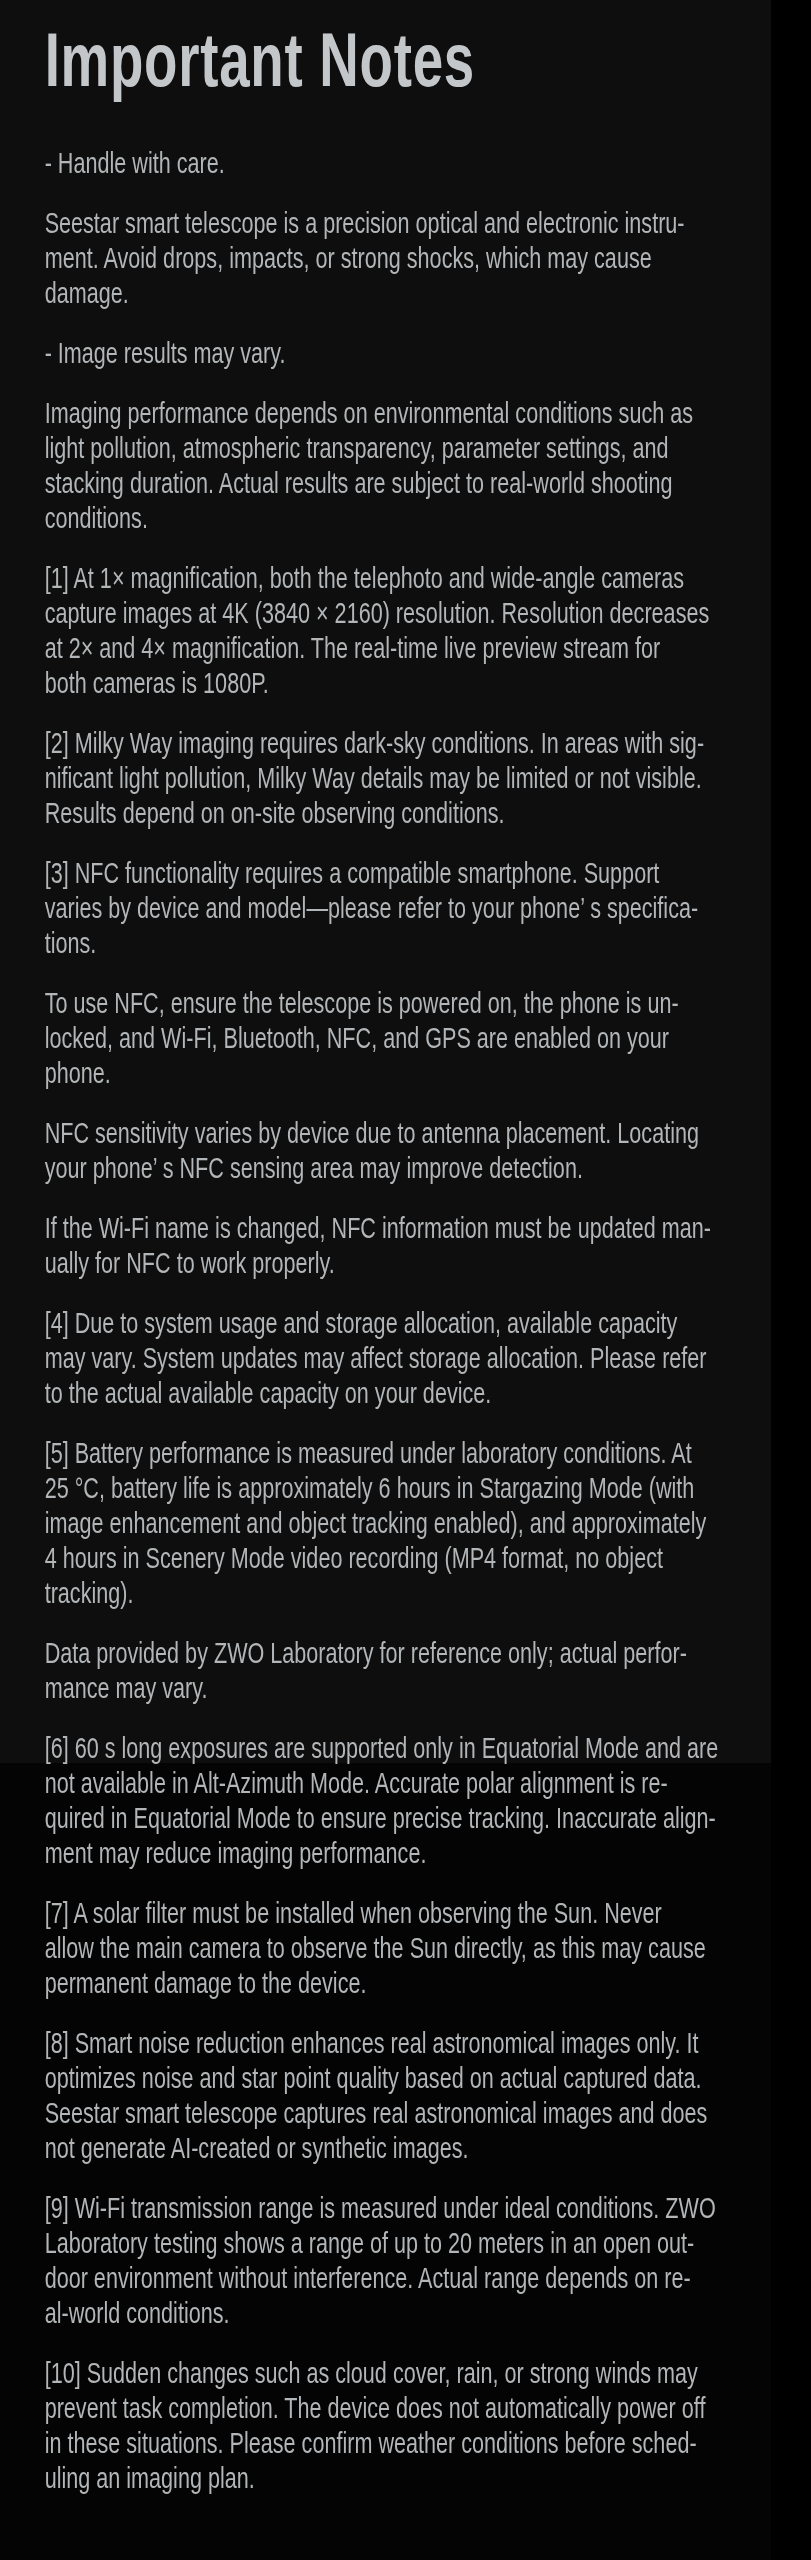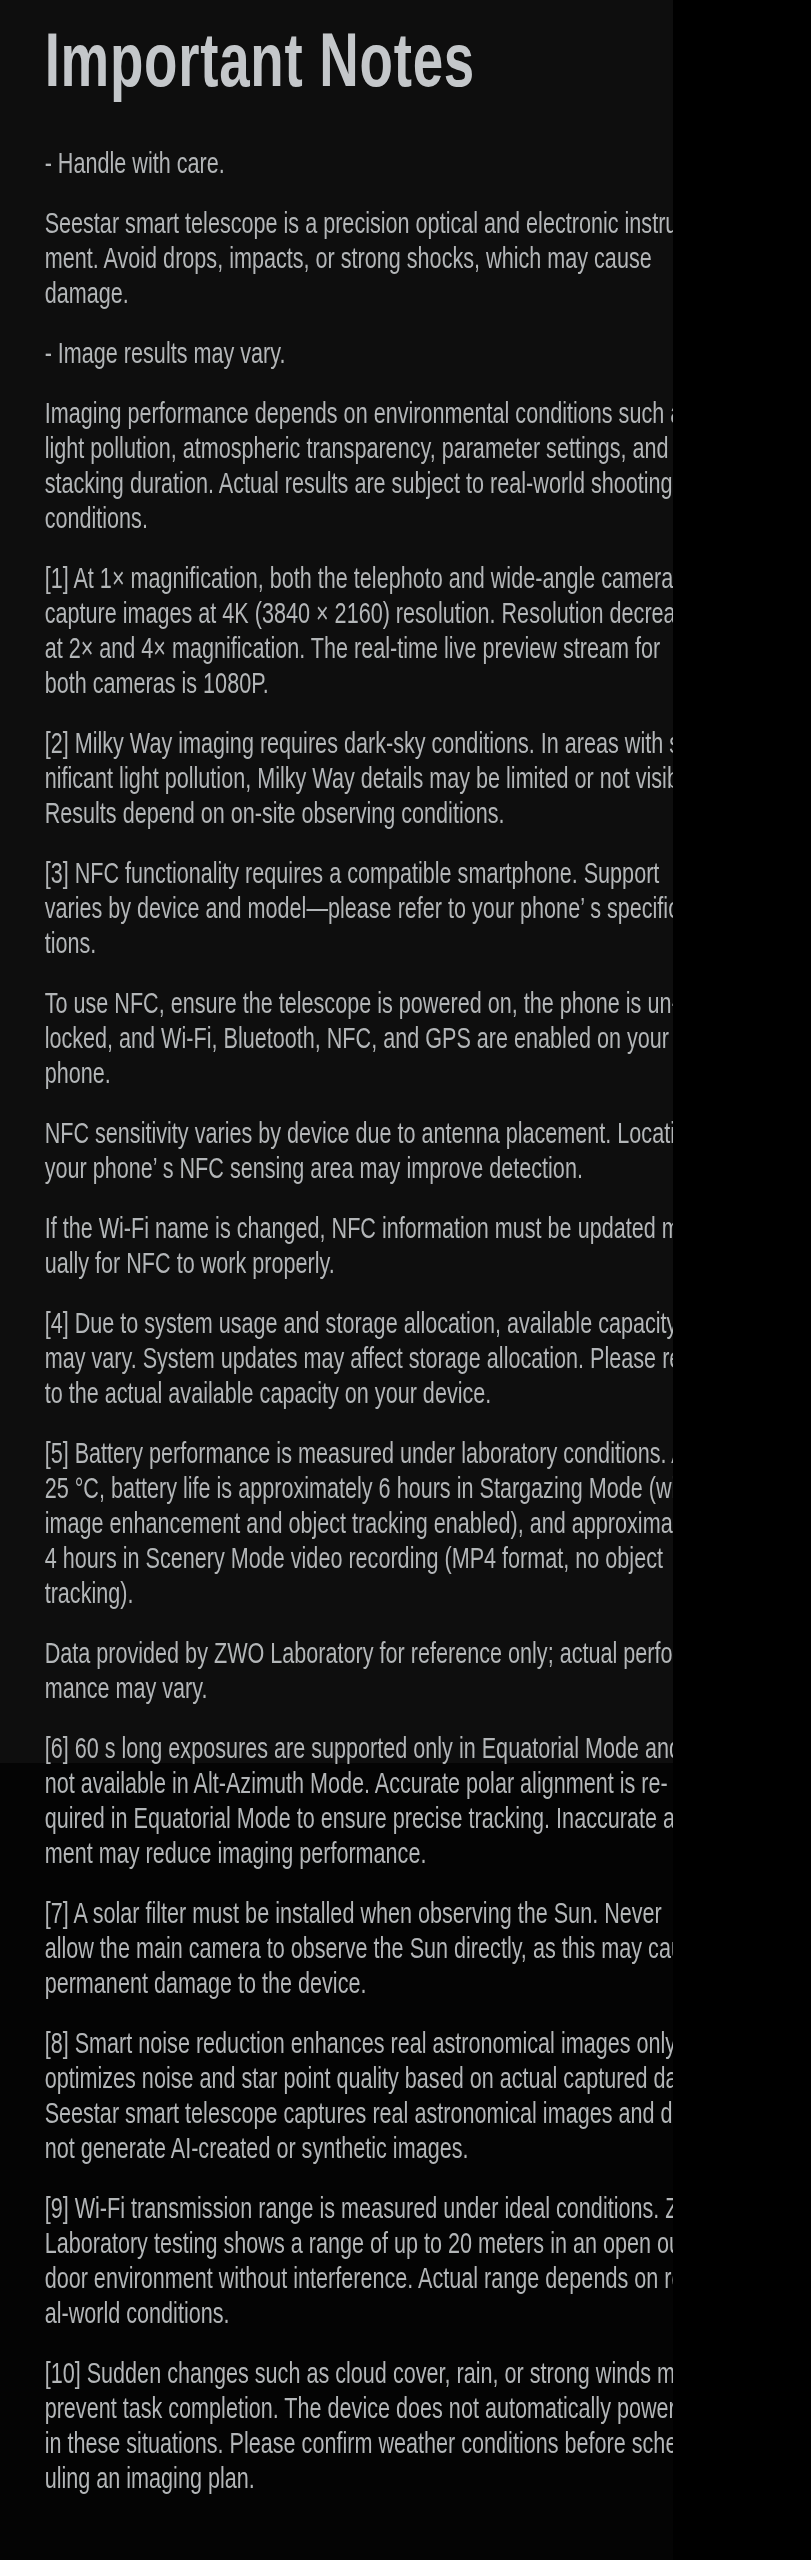--- a/index.html
+++ b/index.html
@@ -2,21 +2,21 @@
 <html><head>
 <meta charset="utf-8">
 <style>
   html, body {
     margin: 0;
     padding: 0;
     background: #000;
   }
   .page {
     position: relative;
-    width: 673px;
+    width: 771px;
     height: 2560px;
     background: #0e0e0e;
     overflow: hidden;
     font-family: "Liberation Sans", sans-serif;
   }
   
   .lower-bg {
     position: absolute;
     left: 0;
     top: 1763px;

